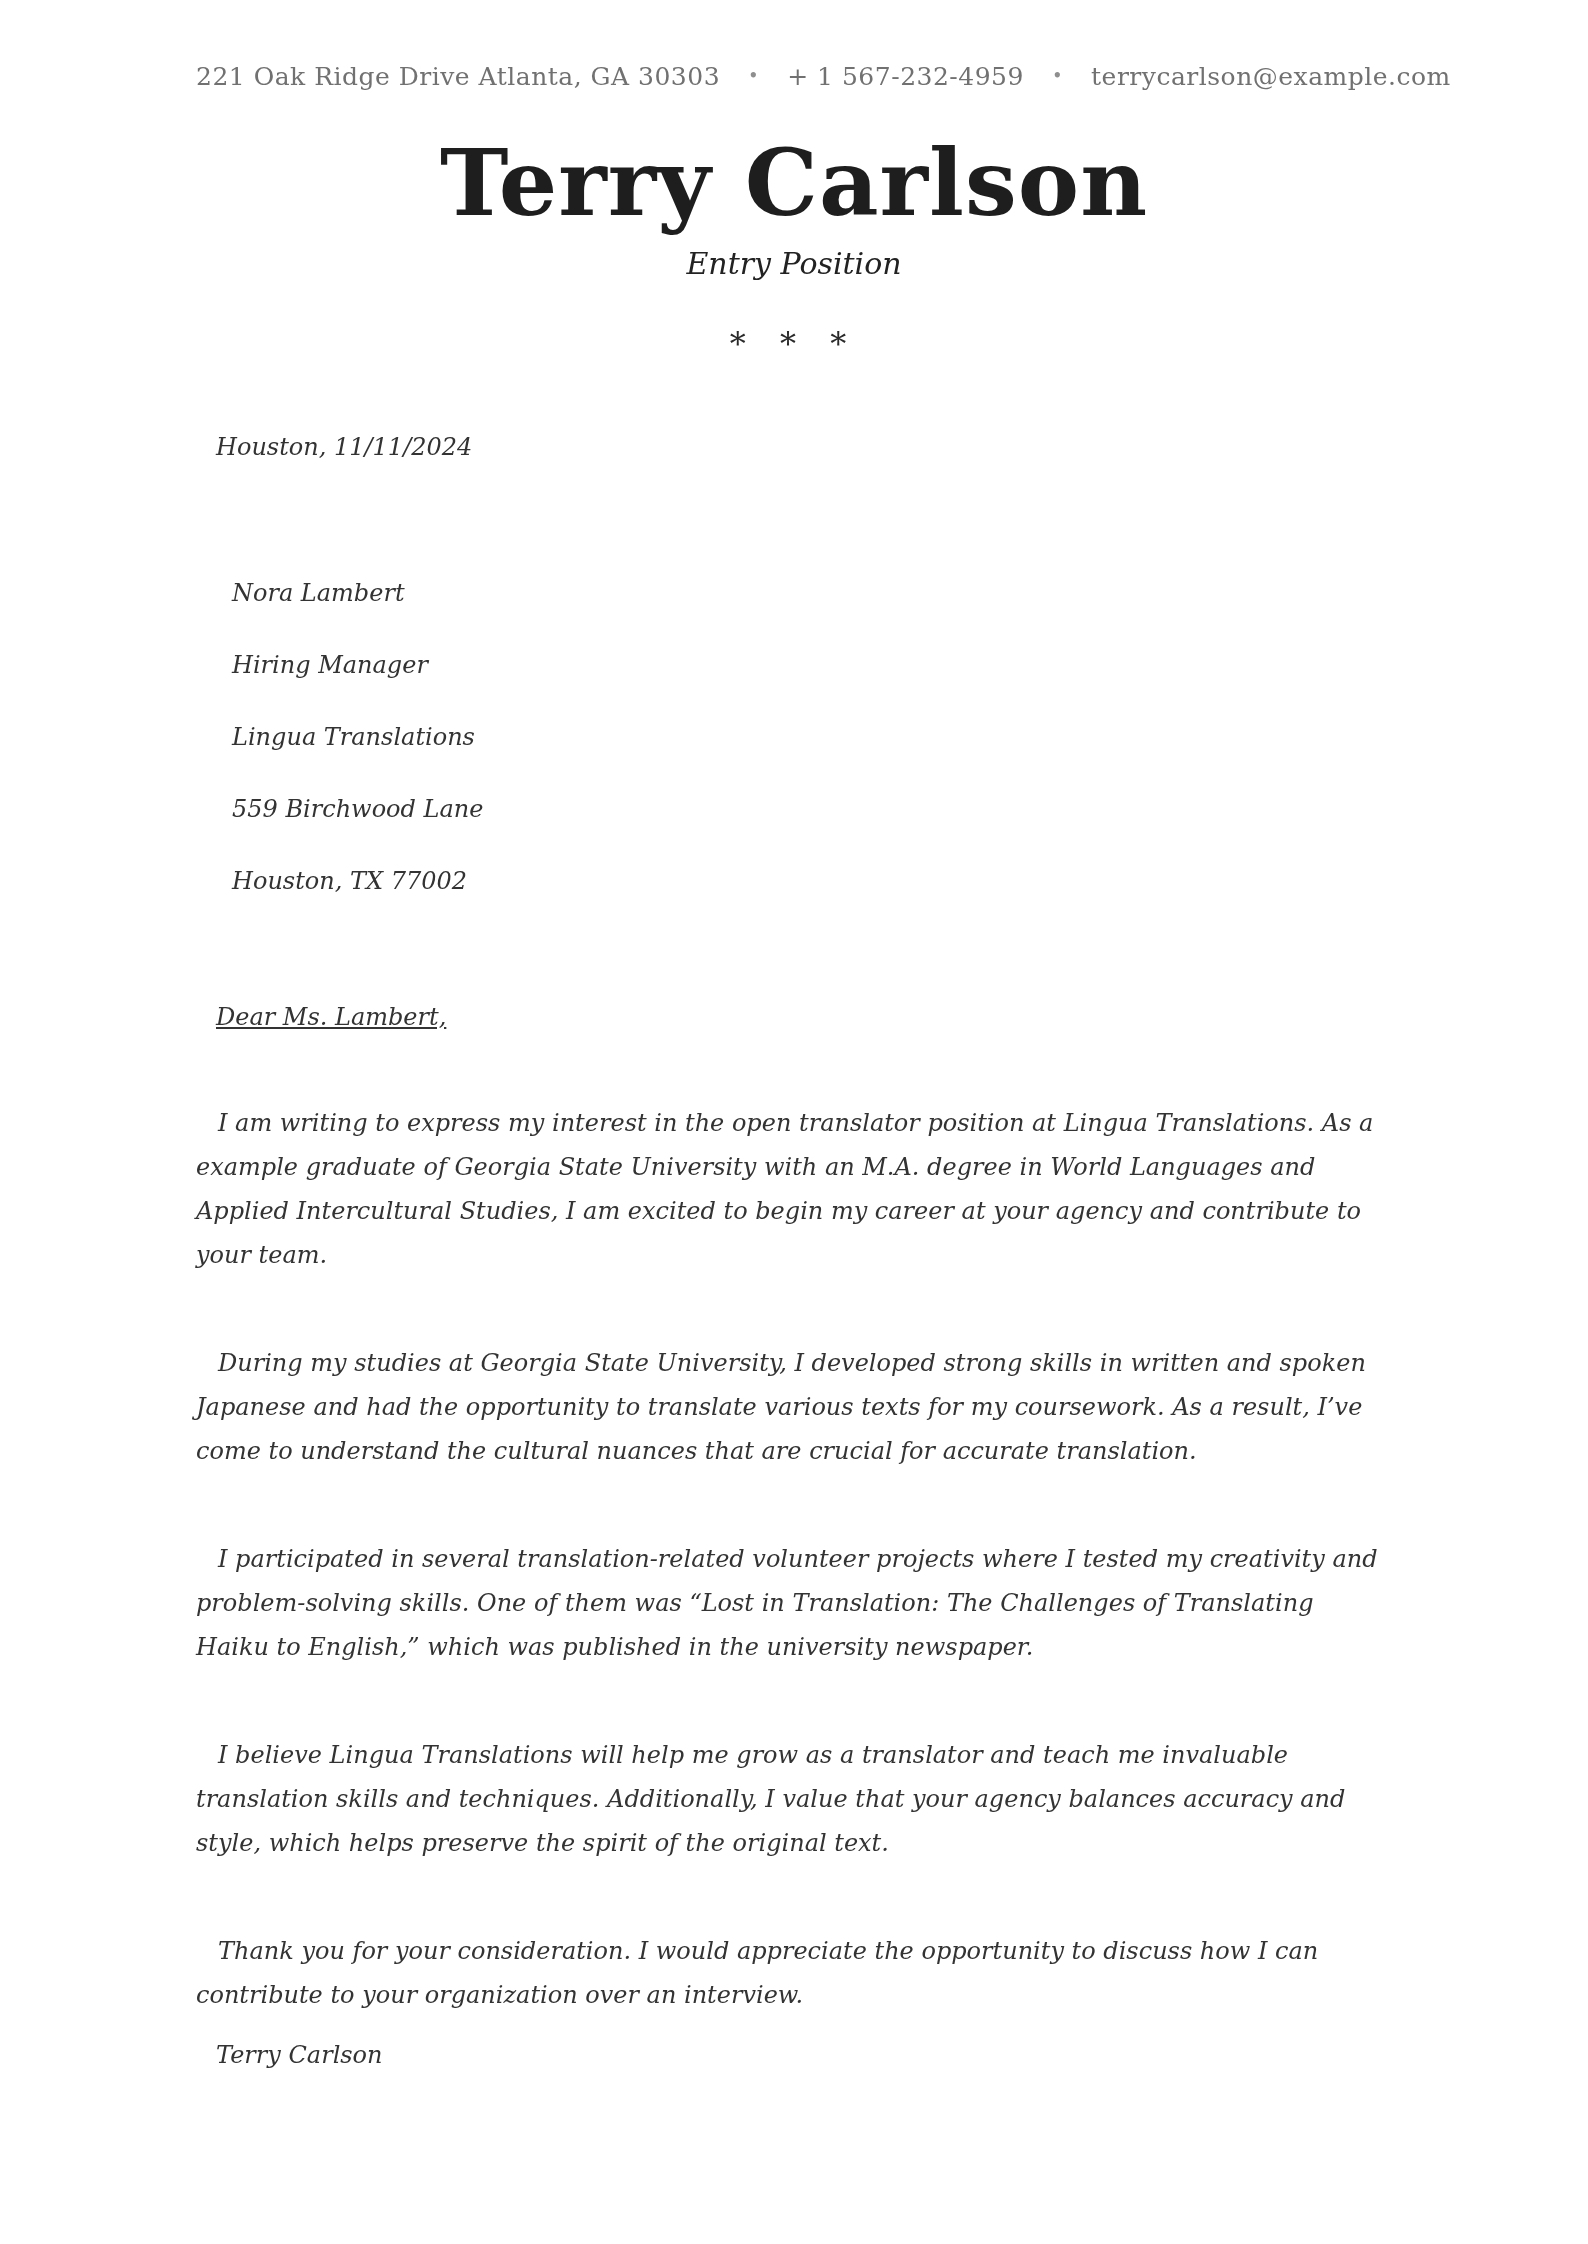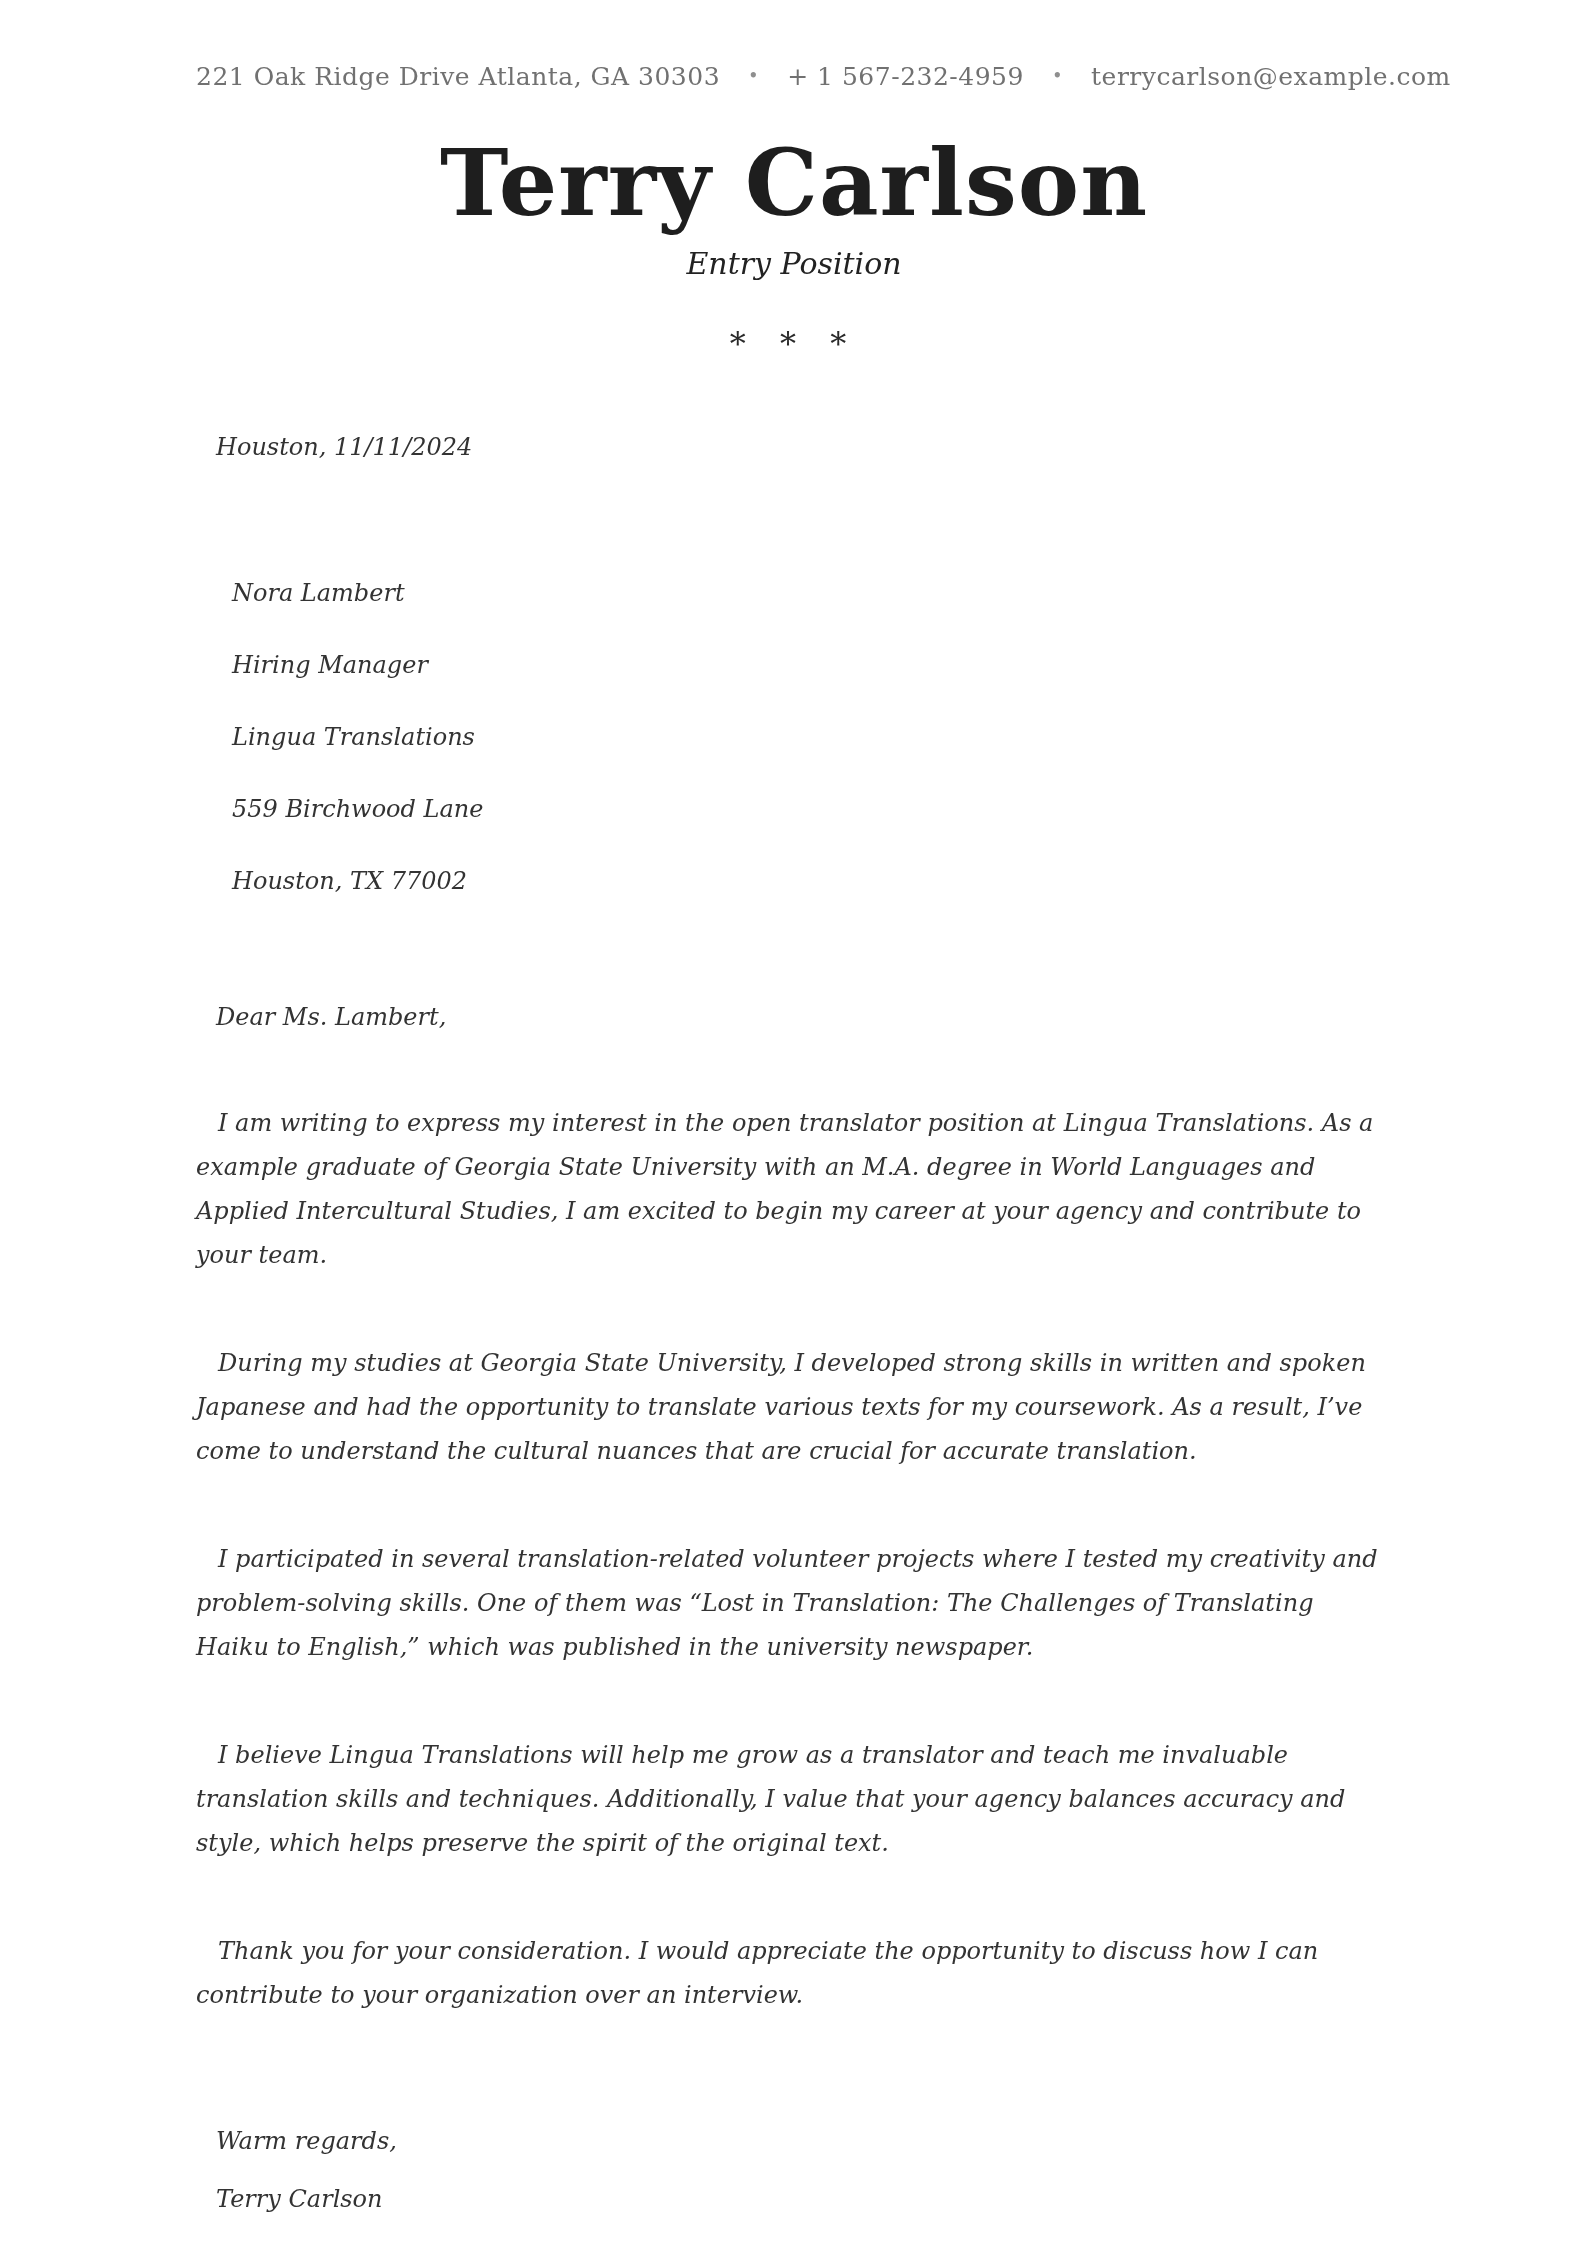--- a/index.html
+++ b/index.html
@@ -74,20 +74,21 @@
   .recipient-block {
     margin: 98px 0 0 20px;
   }
   .recipient-block p {
     margin: 16px;
     line-height: 56px;
   }
   .salutation {
     margin: 88px 0 0 20px;
     line-height: 40px;
+    text-decoration: underline;
   }
   .body-para {
     margin: 64px 0 0 0;
     line-height: 44px;
     text-indent: 22px;
     text-align: left;
   }
   .closing {
     margin: 104px 0 0 20px;
     line-height: 40px;
@@ -124,17 +125,16 @@
     </div>
 
     <p class="salutation">Dear Ms. Lambert,</p>
 
     <p class="body-para">I am writing to express my interest in the open translator position at Lingua Translations. As a example graduate of Georgia State University with an M.A. degree in World Languages and Applied Intercultural Studies, I am excited to begin my career at your agency and contribute to your team.</p>
     <p class="body-para">During my studies at Georgia State University, I developed strong skills in written and spoken Japanese and had the opportunity to translate various texts for my coursework. As a result, I’ve come to understand the cultural nuances that are crucial for accurate translation.</p>
     <p class="body-para">I participated in several translation-related volunteer projects where I tested my creativity and problem-solving skills. One of them was “Lost in Translation: The Challenges of Translating Haiku to English,” which was published in the university newspaper.</p>
     <p class="body-para">I believe Lingua Translations will help me grow as a translator and teach me invaluable translation skills and techniques. Additionally, I value that your agency balances accuracy and style, which helps preserve the spirit of the original text.</p>
     <p class="body-para">Thank you for your consideration. I would appreciate the opportunity to discuss how I can contribute to your organization over an interview.</p>
 
-    <p class="closing">Warm regards,</p>
     <p class="signature">Terry Carlson</p>
   </main>
 
 </div>
 
 </body></html>

